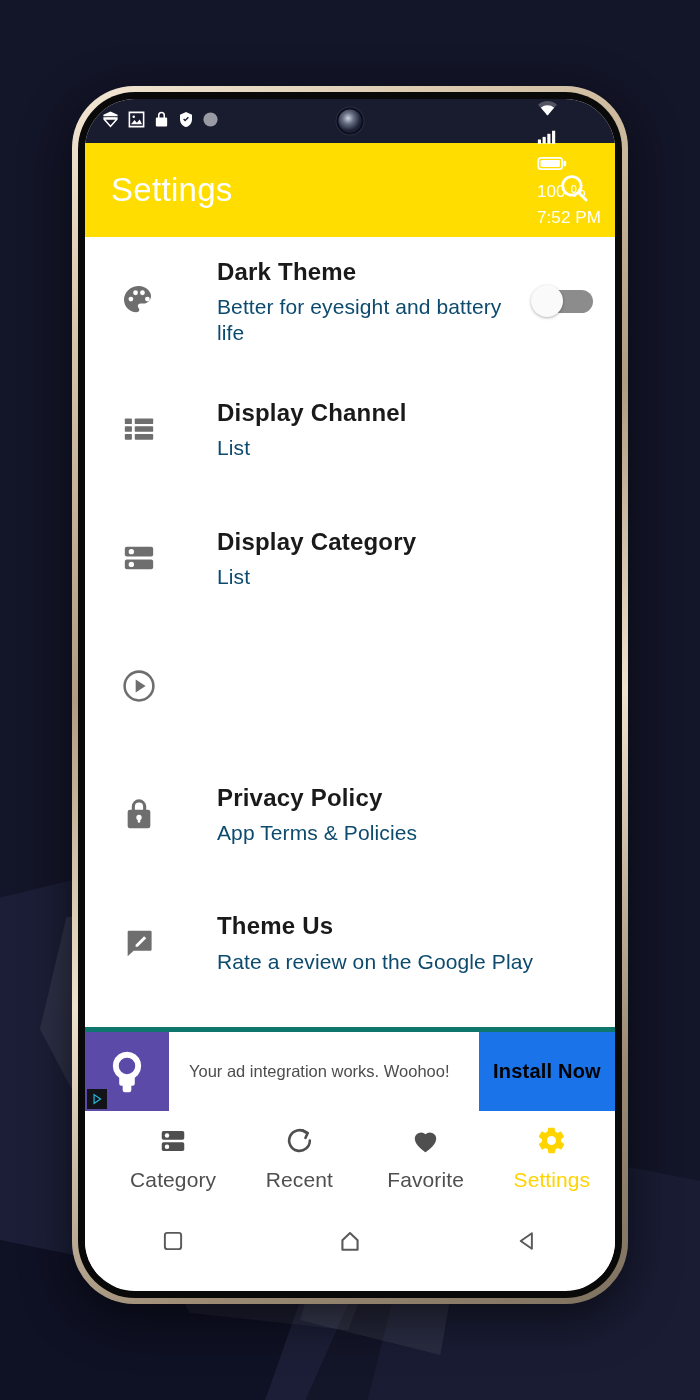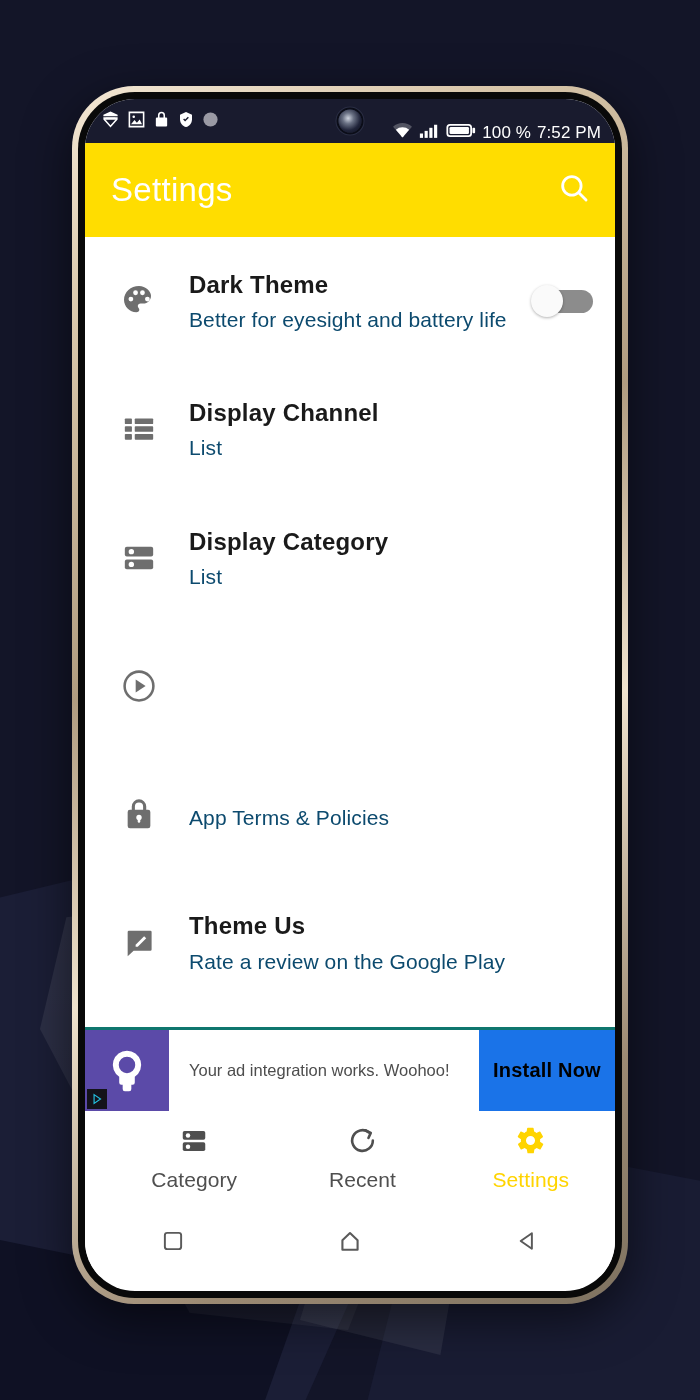--- a/index.html
+++ b/index.html
@@ -75,21 +75,21 @@
     background: #191b2e;
     display: flex;
     align-items: center;
     padding: 0 14px 0 16px;
     color: #fff;
     position: relative;
   }
   .sb-left { display: flex; align-items: center; gap: 7px; }
   .sb-right {
     position: absolute; right: 14px; top: 0; height: 100%;
-    display: flex; align-items: flex-end; gap: 6px;
+    display: flex; align-items: flex-start; gap: 6px; flex-direction: column;
   }
   .sb-text { font-size: 17px; letter-spacing: .1px; white-space: nowrap; }
   .camera {
     position: absolute; left: 50%; top: 50%;
     transform: translate(-50%,-50%);
     width: 23px; height: 23px; border-radius: 50%;
     background: radial-gradient(circle at 42% 38%, #cfd4df 0%, #6a7184 28%, #20243a 62%, #0b0d18 100%);
     box-shadow: 0 0 0 2px #0b0d18, 0 0 0 3px #2a2e44;
   }
 
@@ -112,20 +112,21 @@
   .content {
     background: #ffffff;
     height: 790px;
     overflow: hidden;
   }
   .row {
     display: flex;
     align-items: center;
     padding: 0 22px 0 28px;
     height: 128.3px;
+    gap: 28px;
   }
   .row-icon {
     width: 52px; min-width: 52px;
     display: flex; align-items: center; justify-content: center;
     color: #6e6e6e;
   }
   .row-text { flex: 1; padding-left: 24px; }
   .row-title {
     font-size: 24px; font-weight: 700; color: #1a1a1a;
     letter-spacing: .2px; line-height: 1.3;
@@ -151,21 +152,21 @@
     background: #fafafa;
     box-shadow: 0 1px 3px rgba(0,0,0,.3);
   }
 
   
   .ad {
     height: 84px;
     background: #ffffff;
     display: flex; align-items: stretch;
     position: relative;
-    border-top: 3px solid #0f766e;
+    border-top: 5px solid #0f766e;
   }
   .ad-logo {
     width: 84px; min-width: 84px;
     background: #5b4aa8;
     display: flex; align-items: center; justify-content: center;
     position: relative;
   }
   .ad-choices {
     position: absolute; left: 2px; bottom: 2px;
     width: 20px; height: 20px;
@@ -367,20 +368,21 @@
 
       <div class="row">
         <div class="row-icon">
           <svg width="34" height="34" viewBox="0 0 24 24">
                 <path fill="#6e6e6e" d="M12 1.6A5.1 5.1 0 0 0 6.9 6.7V9H5.6A1.6 1.6 0 0 0 4 10.6v9.8A1.6 1.6 0 0 0 5.6 22h12.8a1.6 1.6 0 0 0 1.6-1.6v-9.8A1.6 1.6 0 0 0 18.4 9h-1.3V6.7A5.1 5.1 0 0 0 12 1.6zm0 2.2a2.9 2.9 0 0 1 2.9 2.9V9H9.1V6.7A2.9 2.9 0 0 1 12 3.8z"></path>
                 <circle cx="12" cy="14.4" r="1.9" fill="#fff"></circle>
                 <rect x="11.1" y="14.6" width="1.8" height="3.6" rx=".9" fill="#fff"></rect>
               </svg>
         </div>
         <div class="row-text">
+          <div class="row-title">Privacy Policy</div>
           <div class="row-sub">App Terms &amp; Policies</div>
         </div>
       </div>
 
       <div class="row">
         <div class="row-icon">
           <svg width="34" height="34" viewBox="0 0 24 24">
                 <path fill="#6e6e6e" d="M4 3.4h16a.9.9 0 0 1 .9.9v12.2a.9.9 0 0 1-.9.9H8.2L4 21.4V4.3a.9.9 0 0 1 .9-.9z"></path>
                 <path fill="#fff" d="m15.6 7.2 1.5 1.5-6 6H9.6v-1.5z"></path>
               </svg>
@@ -423,20 +425,28 @@
       <div class="navitem">
         <span>
           <svg width="31" height="31" viewBox="0 0 24 24" fill="none" stroke="#4f4f4f" stroke-width="2" stroke-linecap="round">
                 <path d="M20 12a8 8 0 1 1-3.1-6.3"></path>
                 <path d="M14.4 4.2 18.4 6.1 16.6 10" stroke-linejoin="round"></path>
               </svg>
         </span>
         <span class="nav-label">Recent</span>
       </div>
 
+      <div class="navitem">
+        <span>
+          <svg width="31" height="31" viewBox="0 0 24 24">
+                <path fill="#4f4f4f" d="M12 21s-8.3-5.2-8.3-10.4A4.9 4.9 0 0 1 12 7.2a4.9 4.9 0 0 1 8.3 3.4C20.3 15.8 12 21 12 21z"></path>
+              </svg>
+        </span>
+        <span class="nav-label">Favorite</span>
+      </div>
 
       <div class="navitem active">
         <span>
           <svg width="31" height="31" viewBox="0 0 24 24">
                 <path fill="#ffd400" d="M19.4 13a7.6 7.6 0 0 0 0-2l2.1-1.6a.5.5 0 0 0 .1-.6l-2-3.5a.5.5 0 0 0-.6-.2l-2.5 1a7.4 7.4 0 0 0-1.7-1l-.4-2.6a.5.5 0 0 0-.5-.4h-4a.5.5 0 0 0-.5.4l-.4 2.6a7.4 7.4 0 0 0-1.7 1l-2.5-1a.5.5 0 0 0-.6.2l-2 3.5a.5.5 0 0 0 .1.6L4.6 11a7.6 7.6 0 0 0 0 2l-2.1 1.6a.5.5 0 0 0-.1.6l2 3.5a.5.5 0 0 0 .6.2l2.5-1a7.4 7.4 0 0 0 1.7 1l.4 2.6a.5.5 0 0 0 .5.4h4a.5.5 0 0 0 .5-.4l.4-2.6a7.4 7.4 0 0 0 1.7-1l2.5 1a.5.5 0 0 0 .6-.2l2-3.5a.5.5 0 0 0-.1-.6zM12 15.5A3.5 3.5 0 1 1 15.5 12 3.5 3.5 0 0 1 12 15.5z"></path>
               </svg>
         </span>
         <span class="nav-label">Settings</span>
       </div>
     </div>

